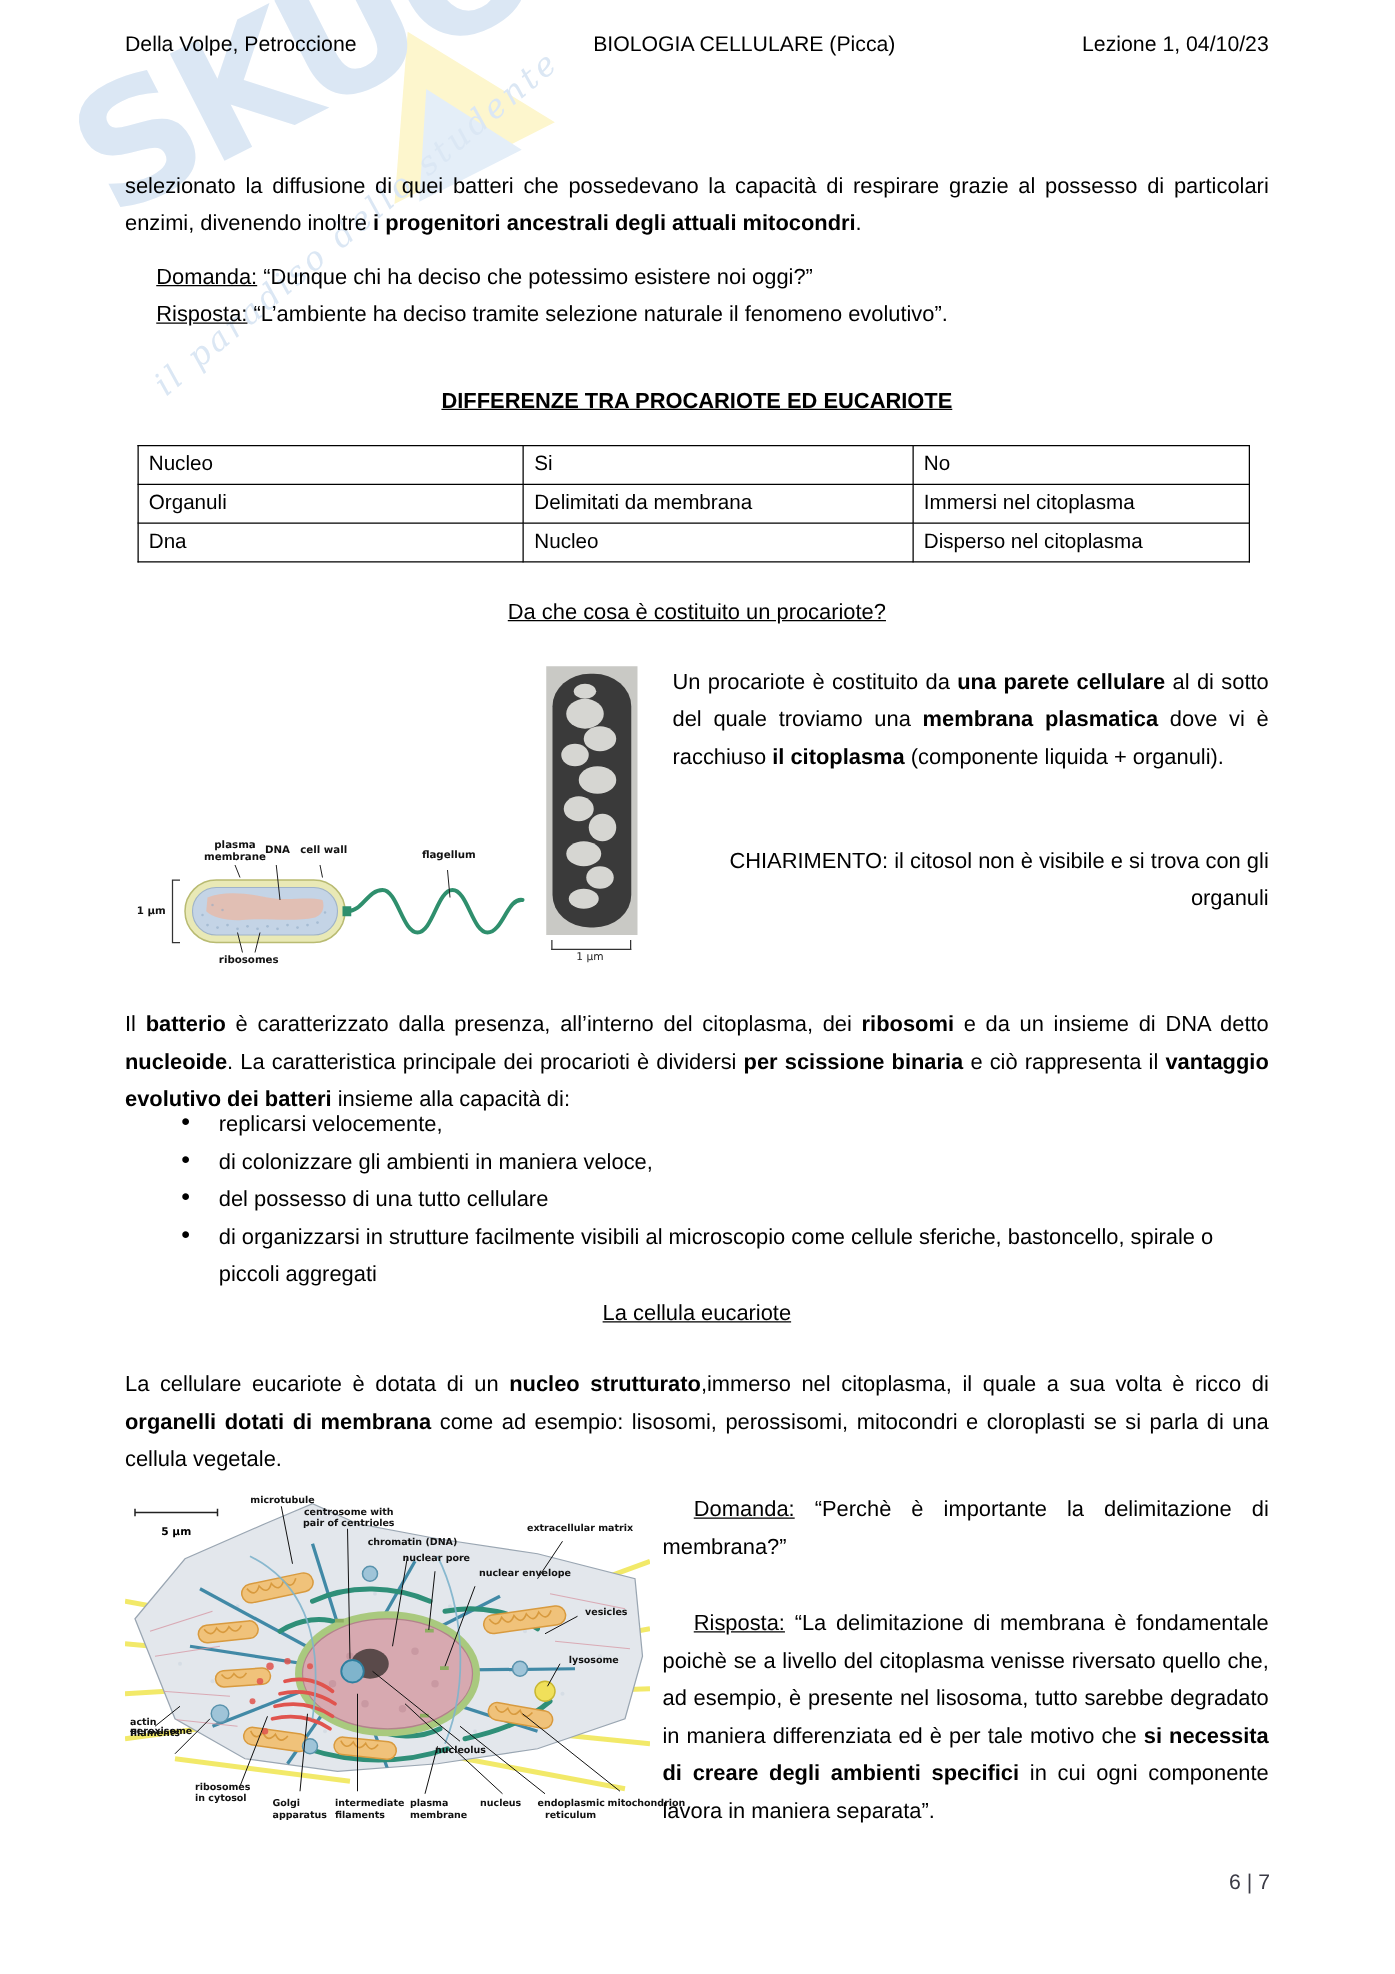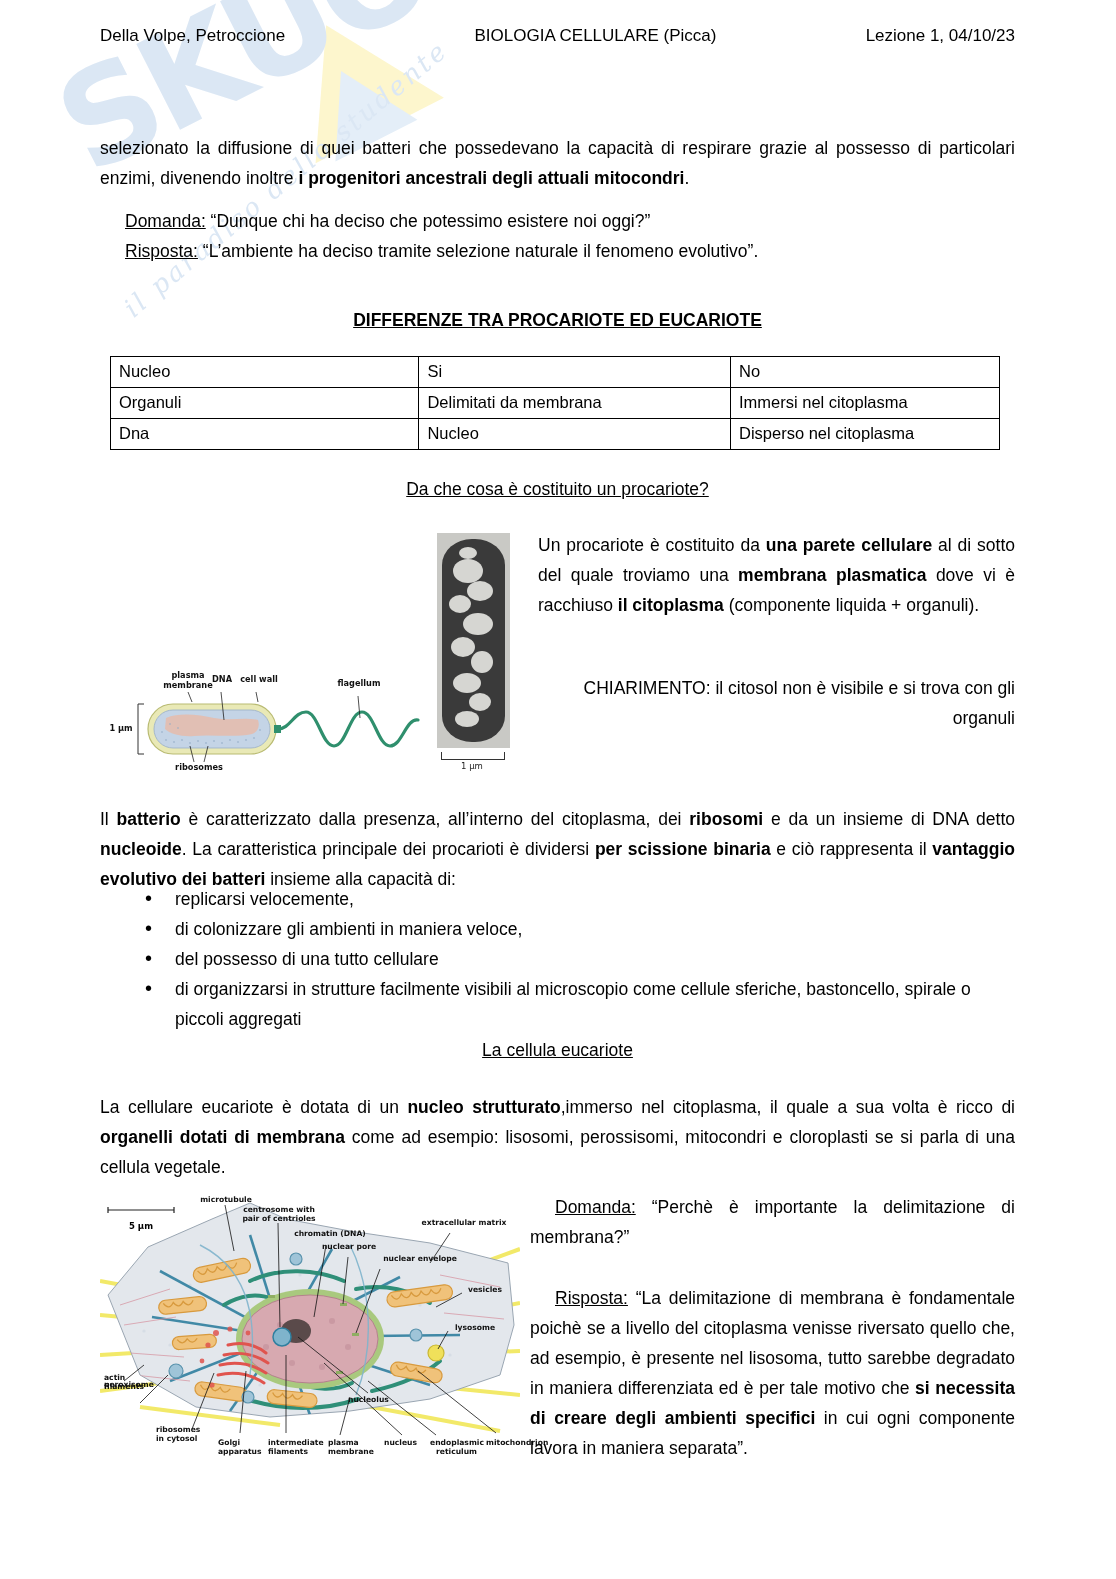--- a/index.html
+++ b/index.html
@@ -523,14 +523,17 @@
   </div>
 
   <div class="para" style="left:530px; top:1192px; width:485px;">
     <span class="u">Domanda:</span><span> “Perchè è importante la delimitazione di membrana?”</span>
   </div>
 
   <div class="para" style="left:530px; top:1283px; width:485px;">
     <span class="u">Risposta:</span><span> “La delimitazione di membrana è fondamentale poichè se a livello del citoplasma venisse riversato quello che, ad esempio, è presente nel lisosoma, tutto sarebbe degradato in maniera differenziata ed è per tale motivo che </span><b>si necessita di creare degli ambienti specifici</b><span> in cui ogni componente lavora in maniera separata”.</span>
   </div>
 
+  <div id="footer">
+    <span>6 | 7</span>
+  </div>
 
 </div>
 
 </body></html>

